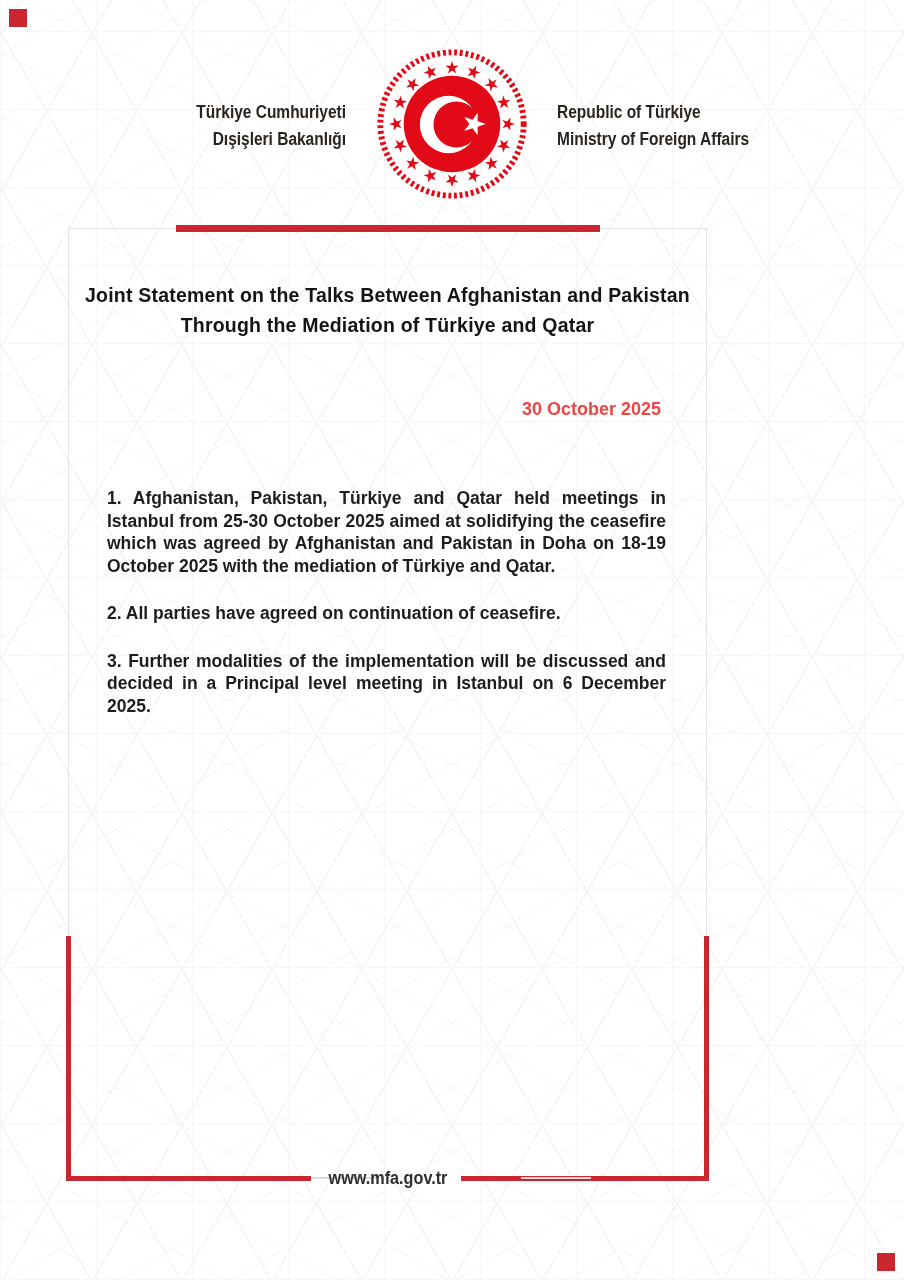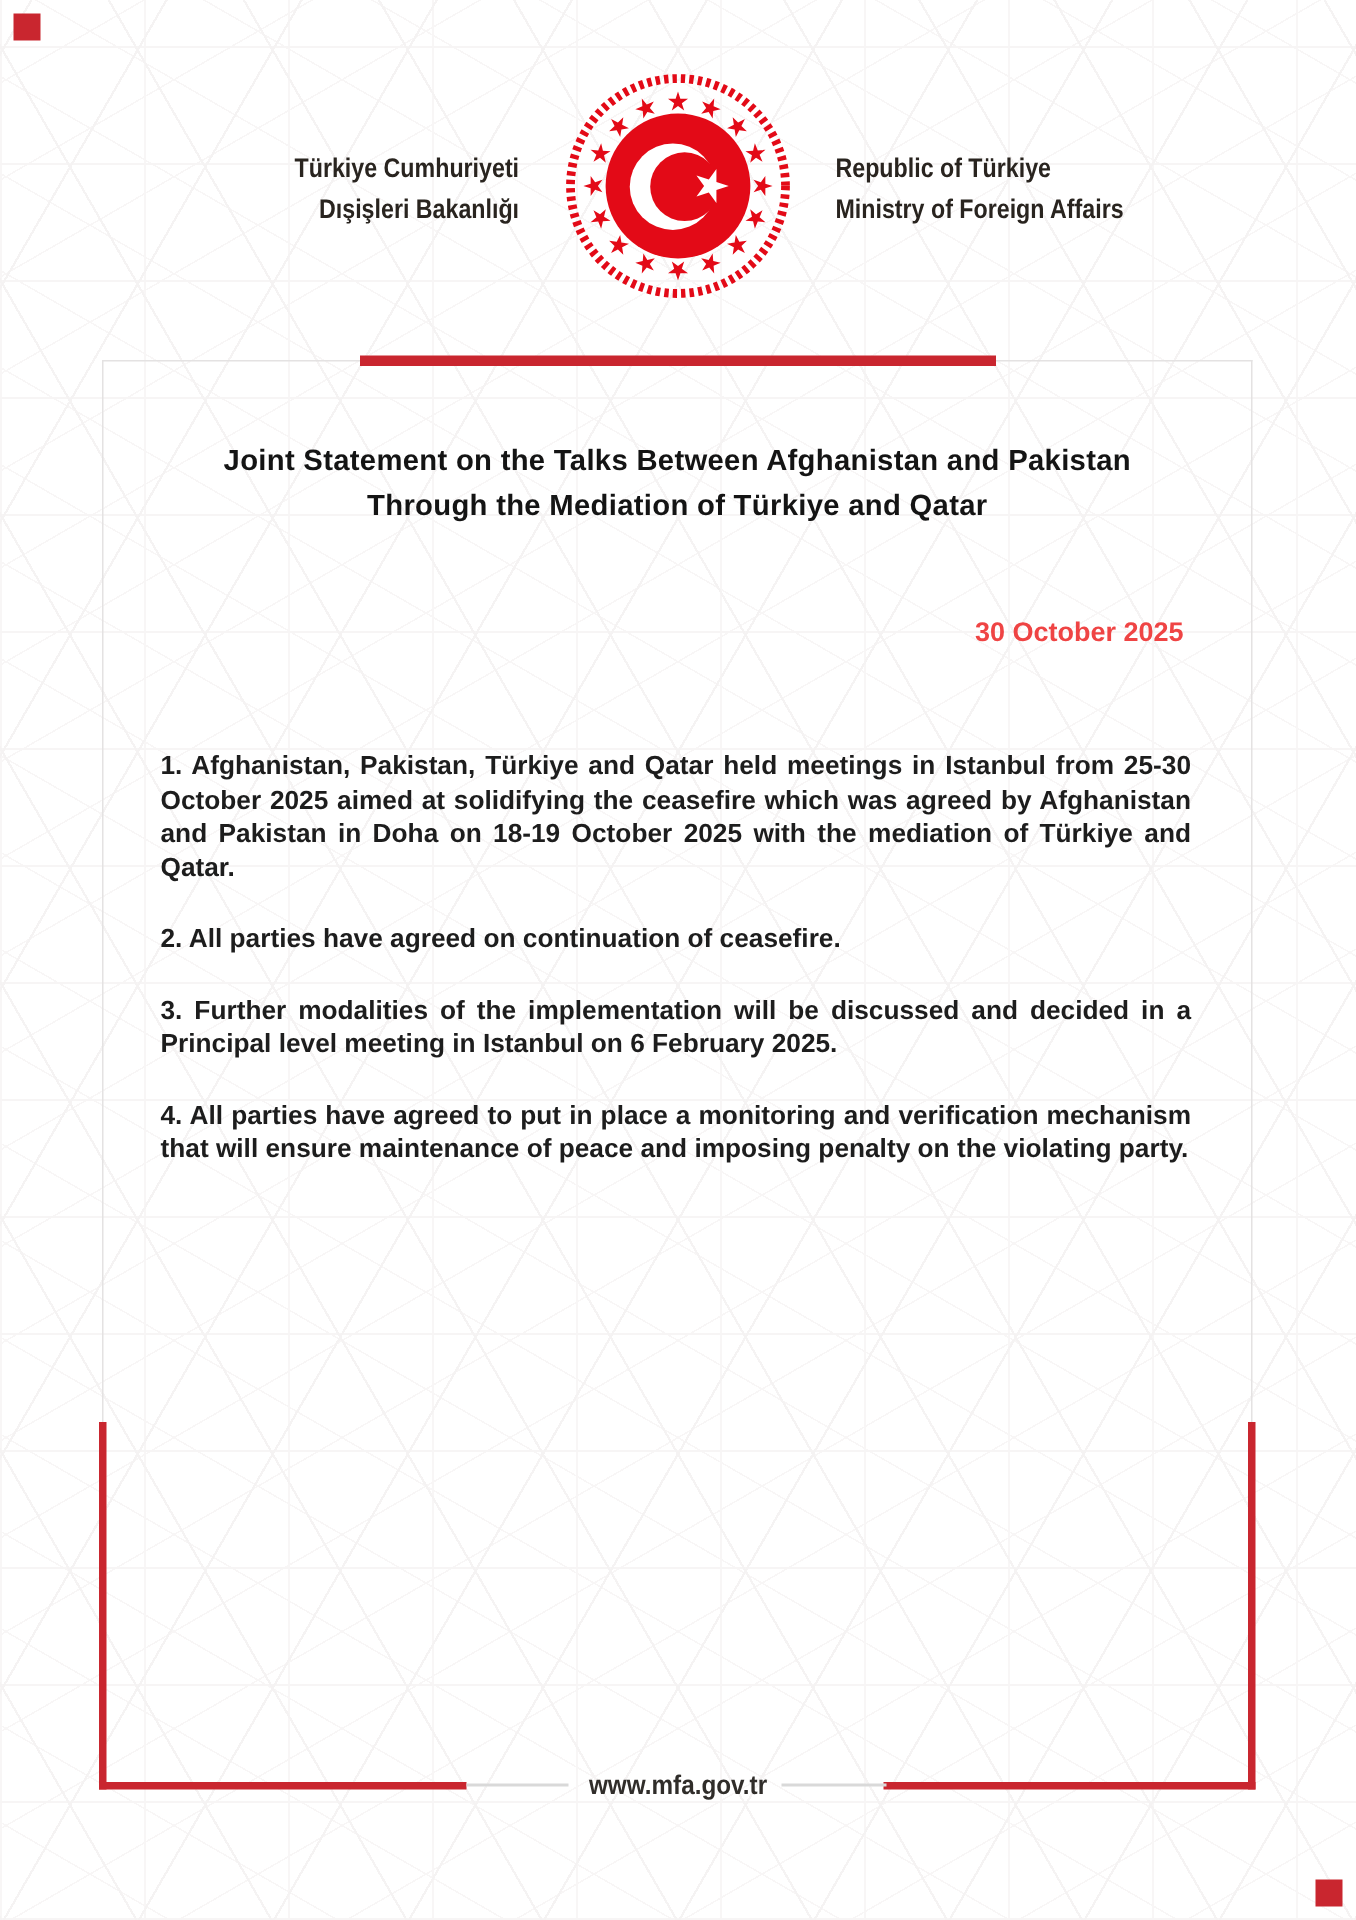--- a/index.html
+++ b/index.html
@@ -39,21 +39,21 @@
   }
   .lh-left{right:558px;text-align:right;transform:scaleX(.86);transform-origin:100% 50%;}
   .lh-right{left:557px;text-align:left;transform:scaleX(.86);transform-origin:0 50%;}
   .emblem{position:absolute;left:374px;top:46px;width:156px;height:156px;}
   .em-red{fill:var(--emblem-red);}
   .em-white{fill:#ffffff;}
   .em-rope{fill:none;stroke:var(--emblem-red);}
 
   
   .card{
-    position:absolute;left:68px;top:240px;width:767px;height:950px;
+    position:absolute;left:68px;top:228px;width:639px;height:950px;
     border:1px solid var(--card-border);border-bottom:none;
   }
   .top-bar{
     position:absolute;top:-4px;left:50%;transform:translateX(-50%);
     width:424px;height:7px;background:var(--frame-red);
   }
   .title{
     position:absolute;top:51px;left:0;right:0;text-align:center;
     font-size:19.5px;line-height:30px;font-weight:bold;color:#141414;
     letter-spacing:.2px;
@@ -140,22 +140,21 @@
   <h1 class="title">
     <div>Joint Statement on the Talks Between Afghanistan and Pakistan</div>
     <div>Through the Mediation of Türkiye and Qatar</div>
   </h1>
 
   <div class="date">30 October 2025</div>
 
   <div class="body-text">
     <p>1. Afghanistan, Pakistan, Türkiye and Qatar held meetings in Istanbul from 25-30 October 2025 aimed at solidifying the ceasefire which was agreed by Afghanistan and Pakistan in Doha on 18-19 October 2025 with the mediation of Türkiye and Qatar.</p>
     <p>2. All parties have agreed on continuation of ceasefire.</p>
-    <p>3. Further modalities of the implementation will be discussed and decided in a Principal level meeting in Istanbul on 6 February 2025.</p>
-    <p>4. All parties have agreed to put in place a monitoring and verification mechanism that will ensure maintenance of peace and imposing penalty on the violating party.</p>
+    <p>3. Further modalities of the implementation will be discussed and decided in a Principal level meeting in Istanbul on 6 December 2025.</p>
   </div>
 
   <div class="bracket-v left"></div>
   <div class="bracket-v right"></div>
   <div class="rule left"></div>
   <div class="rule right"></div>
   <div class="rule-gray left"></div>
   <div class="rule-gray right"></div>
 
   <div class="footer-url">www.mfa.gov.tr</div>

